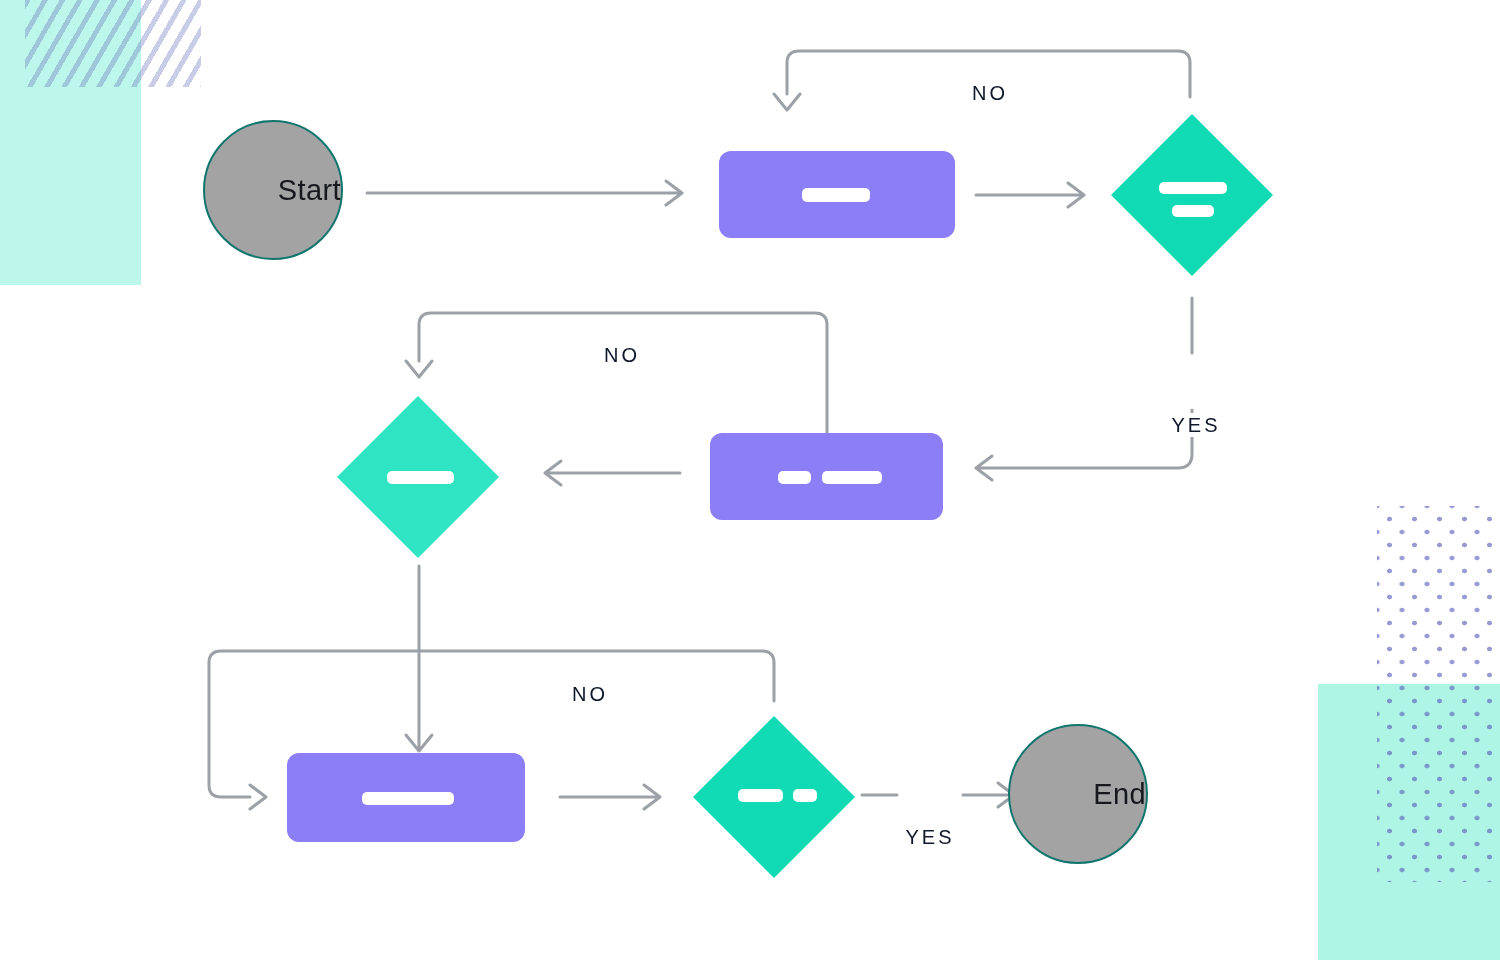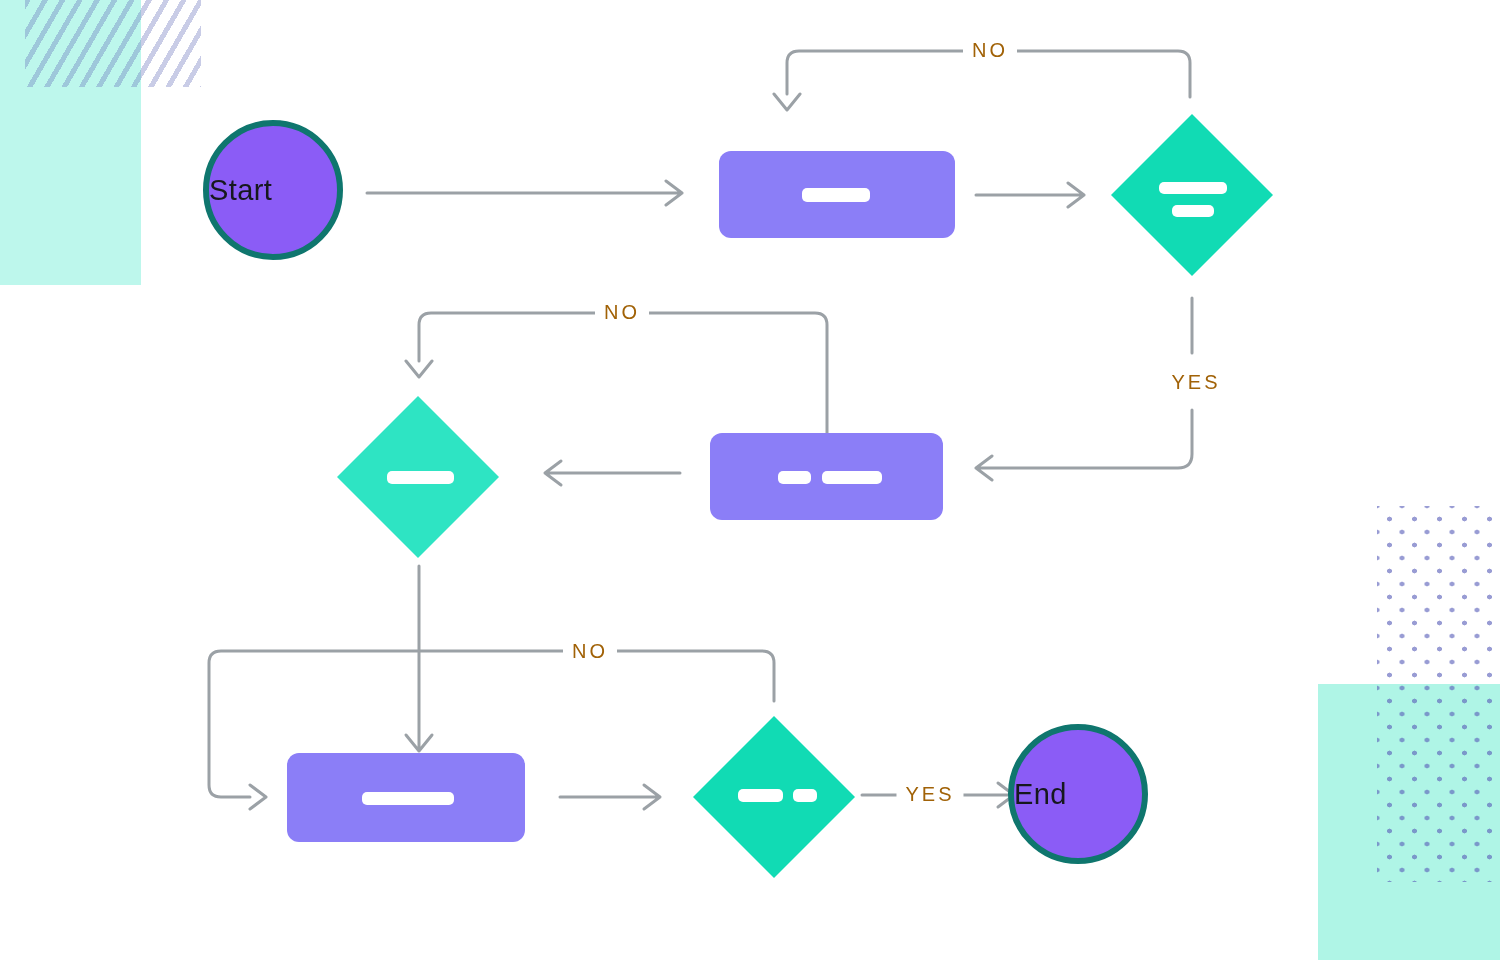--- a/index.html
+++ b/index.html
@@ -27,29 +27,29 @@
   }
 
   
   svg.edges{position:absolute;left:0;top:0;}
   svg.edges path{
     fill:none;stroke:#9BA1A6;stroke-width:3;
     stroke-linecap:round;stroke-linejoin:round;
   }
   .edge-label{
     position:absolute;transform:translate(-50%,-50%);
-    color:#a16207;font-size:20px;font-weight:500;letter-spacing:3px;
-    background:#FFFFFF;padding:2px 9px;line-height:1;white-space:nowrap;
+    color:#0f172a;font-size:20px;font-weight:500;letter-spacing:3px;
+    background:#FFFFFF;padding:2px 9px;line-height:1;white-space:nowrap;margin-top:43px;
   }
 
   
   .terminal{
     position:absolute;width:140px;height:140px;border-radius:50%;
-    border:6px solid #0f766e;background:#8b5cf6;box-sizing:border-box;
-    display:flex;align-items:center;justify-content:flex-start;
+    border:2px solid #0f766e;background:#a3a3a3;box-sizing:border-box;
+    display:flex;align-items:center;justify-content:flex-end;
   }
   .terminal span{
     color:#16181D;font-size:29px;font-weight:500;letter-spacing:.4px;
   }
   .process{
     position:absolute;background:#8B7EF7;border-radius:12px;
   }
   .diamond{position:absolute;width:162px;height:162px;}
   .diamond .shape{
     position:absolute;inset:0;

